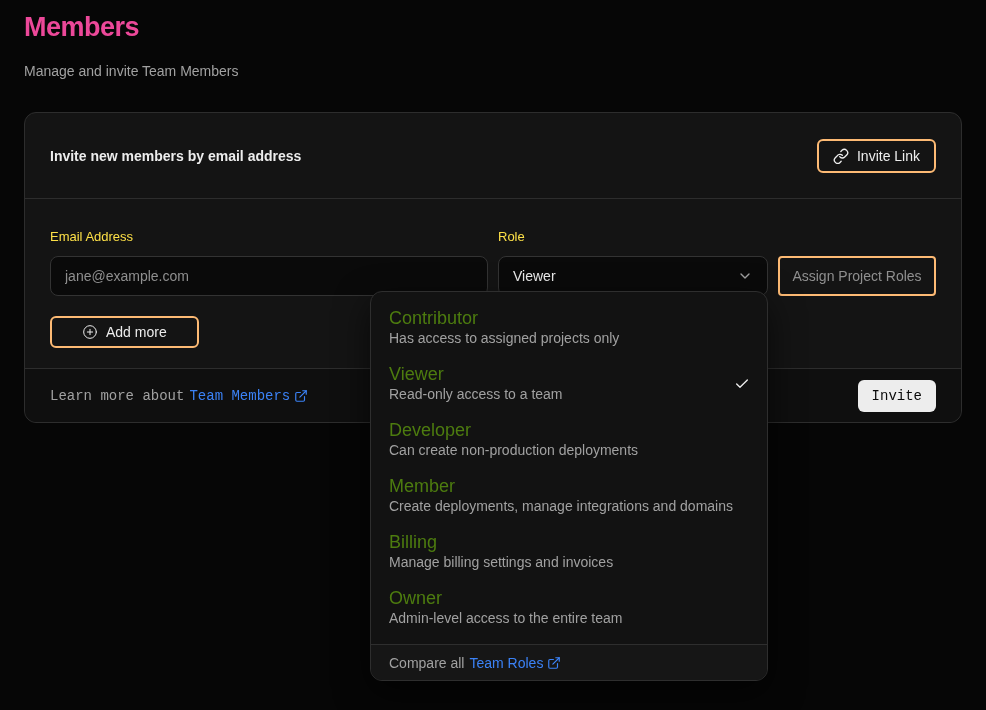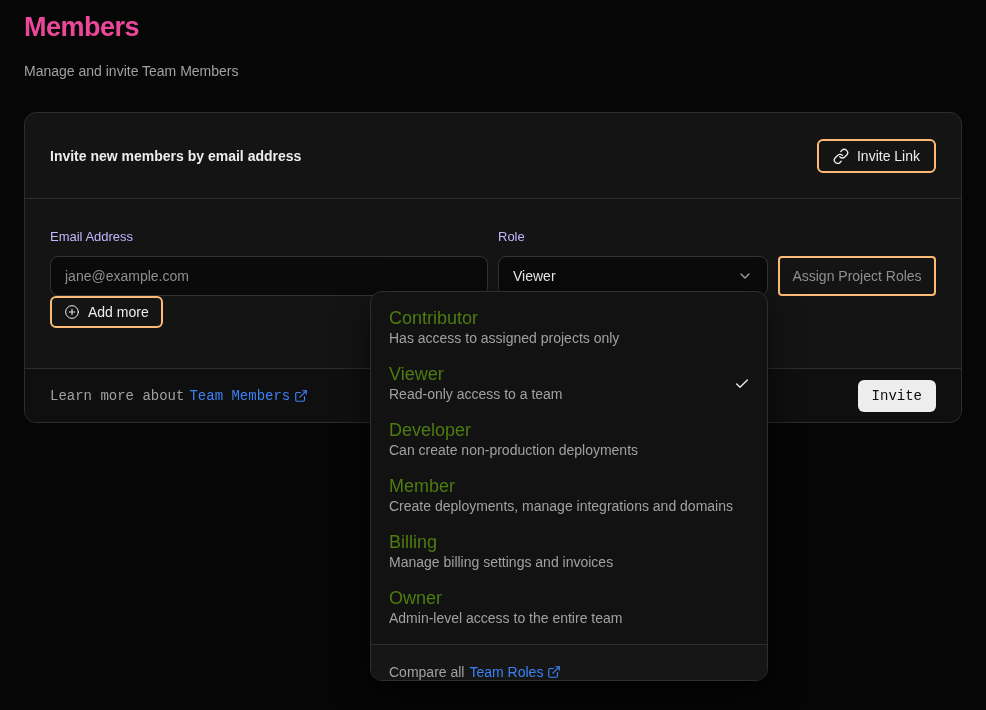--- a/index.html
+++ b/index.html
@@ -43,21 +43,21 @@
     color: #ededed;
     font-size: 14px; font-weight: 500;
     font-family: inherit;
     cursor: pointer;
   }
   .invite-link-btn { height: 34px; padding: 0 14px; }
   .card-body { padding: 30px 25px 26px; }
   .form-row { display: flex; gap: 10px; align-items: flex-end; }
   .field-label {
     display: block;
-    font-size: 13px; color: #c4b5fd;
+    font-size: 13px; color: #fde047;
     margin-bottom: 12px;
   }
   .text-input {
     width: 438px; height: 40px;
     background: #0a0a0a;
     border: 1px solid #333;
     border-radius: 8px;
     padding: 17px 14px;
     font-size: 14px; color: #86efac;
     font-family: inherit;
@@ -75,21 +75,21 @@
     font-family: inherit;
     cursor: pointer;
   }
   .assign-btn {
     width: 158px; height: 40px;
     justify-content: center;
     border-radius: 4px;
     color: #8f8f8f;
     cursor: default;
   }
-  .add-more-btn { height: 32px; padding: 0 12px; margin-top: 0; }
+  .add-more-btn { height: 32px; padding: 0 30px; margin-top: 20px; }
   .card-footer {
     position: absolute; left: 0; right: 0; bottom: 0;
     height: 54px;
     background: #0f0f0f;
     border-top: 1px solid #2d2d2d;
     border-radius: 0 0 12px 12px;
     display: flex; align-items: center; justify-content: space-between;
     padding: 0 25px;
     font-family: Liberation Mono, monospace;
   }
@@ -124,21 +124,21 @@
   .option-desc { font-size: 14px; color: #a1a1a1; line-height: 20px; }
   .option-check {
     position: absolute; right: 17px; top: 50%;
     transform: translateY(-50%);
     display: inline-flex;
   }
   .dropdown-footer {
     height: 36px;
     background: #161616;
     border-top: 1px solid #2e2e2e;
-    display: flex; align-items: flex-end;
+    display: flex; align-items: center;
     padding: 0 18px;
     font-size: 14px; color: #a1a1a1;
     gap: 5px;
   }
   .icon { display: inline-flex; flex: none; }
 </style>
 </head>
 <body>
 
 <h1 class="page-title">Members</h1>

